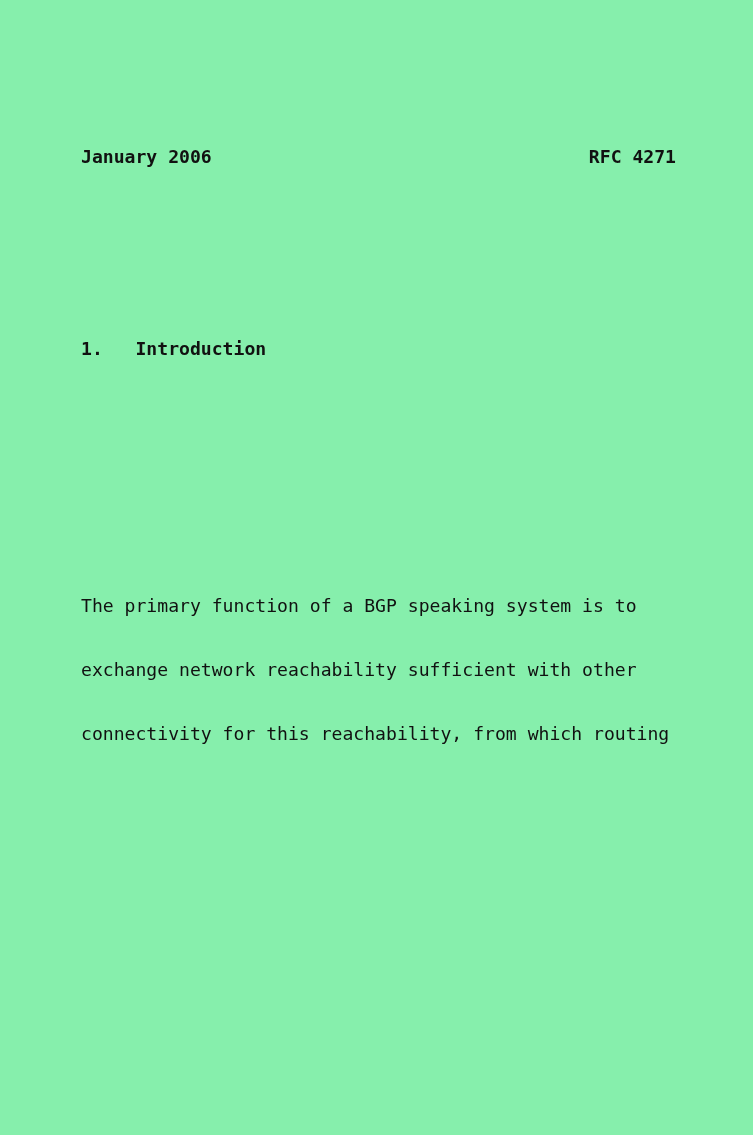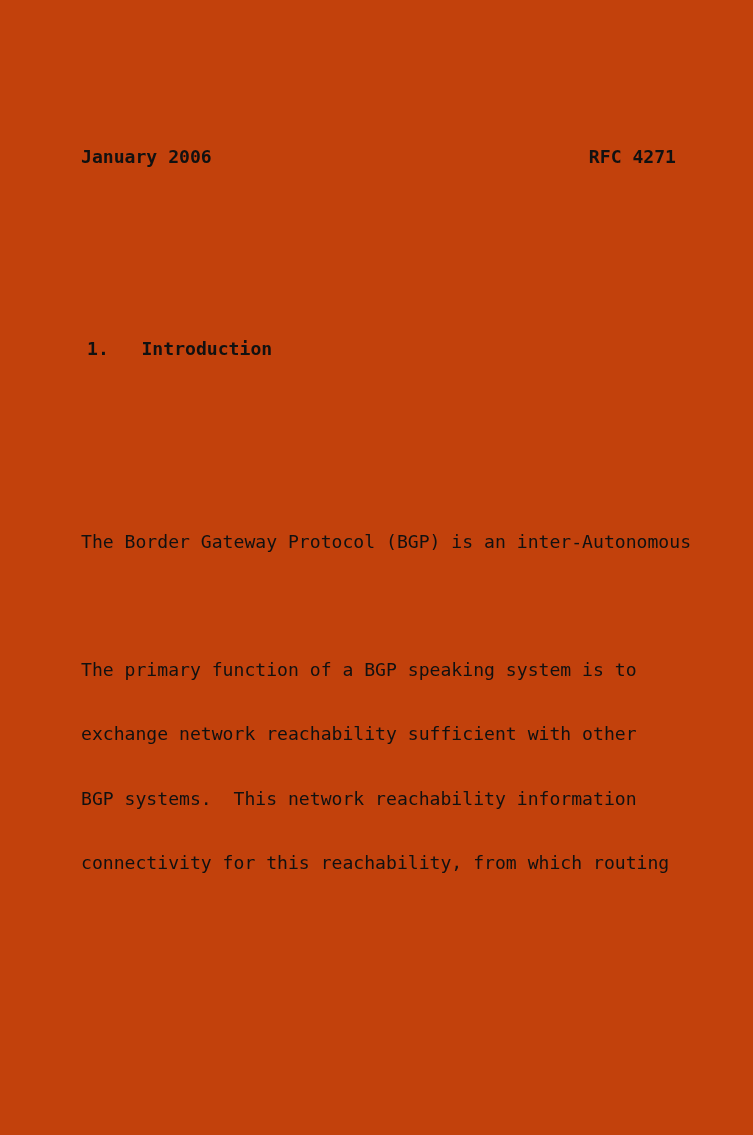--- a/index.html
+++ b/index.html
@@ -17,21 +17,21 @@
     color: #111111;
     -webkit-font-smoothing: antialiased;
   }
 
   .page {
     position: absolute;
     left: 0;
     top: 0;
     width: 753px;
     height: 1135px;
-    background: #c2410c;
+    background: #86efac;
   }
 
   
   .text-column {
     position: absolute;
     left: 81px;
     top: 60px;
     width: 600px;
     font-size: 18.1px;
     line-height: 21.4px;
@@ -71,21 +71,20 @@
     white-space: pre;
     font-weight: bold;
     padding-left: 24px;
   }
 
   .heading {
     font-weight: bold;
     white-space: pre;
     display: block;
     height: 21.4px;
-    margin-left: 6px;
   }
 </style>
 </head>
 <body>
 
 <div class="page">
 
   <div class="text-column">
 
     
@@ -95,25 +94,23 @@
     </div>
 
     <span class="line blank"> </span>
 
     
     <span class="heading">1.   Introduction</span>
 
     <span class="line blank"> </span>
 
     
-    <span class="line">The Border Gateway Protocol (BGP) is an inter-Autonomous</span>
     <span class="line blank"> </span>
     <span class="line">The primary function of a BGP speaking system is to</span>
     <span class="line">exchange network reachability sufficient with other</span>
-    <span class="line">BGP systems.  This network reachability information</span>
     <span class="line">connectivity for this reachability, from which routing</span>
     
     
     
     
     
     
     
     
     

